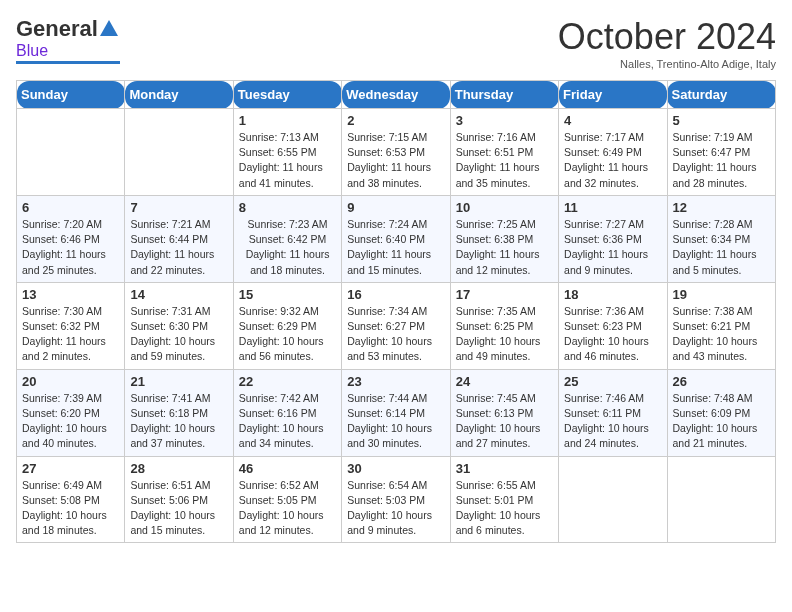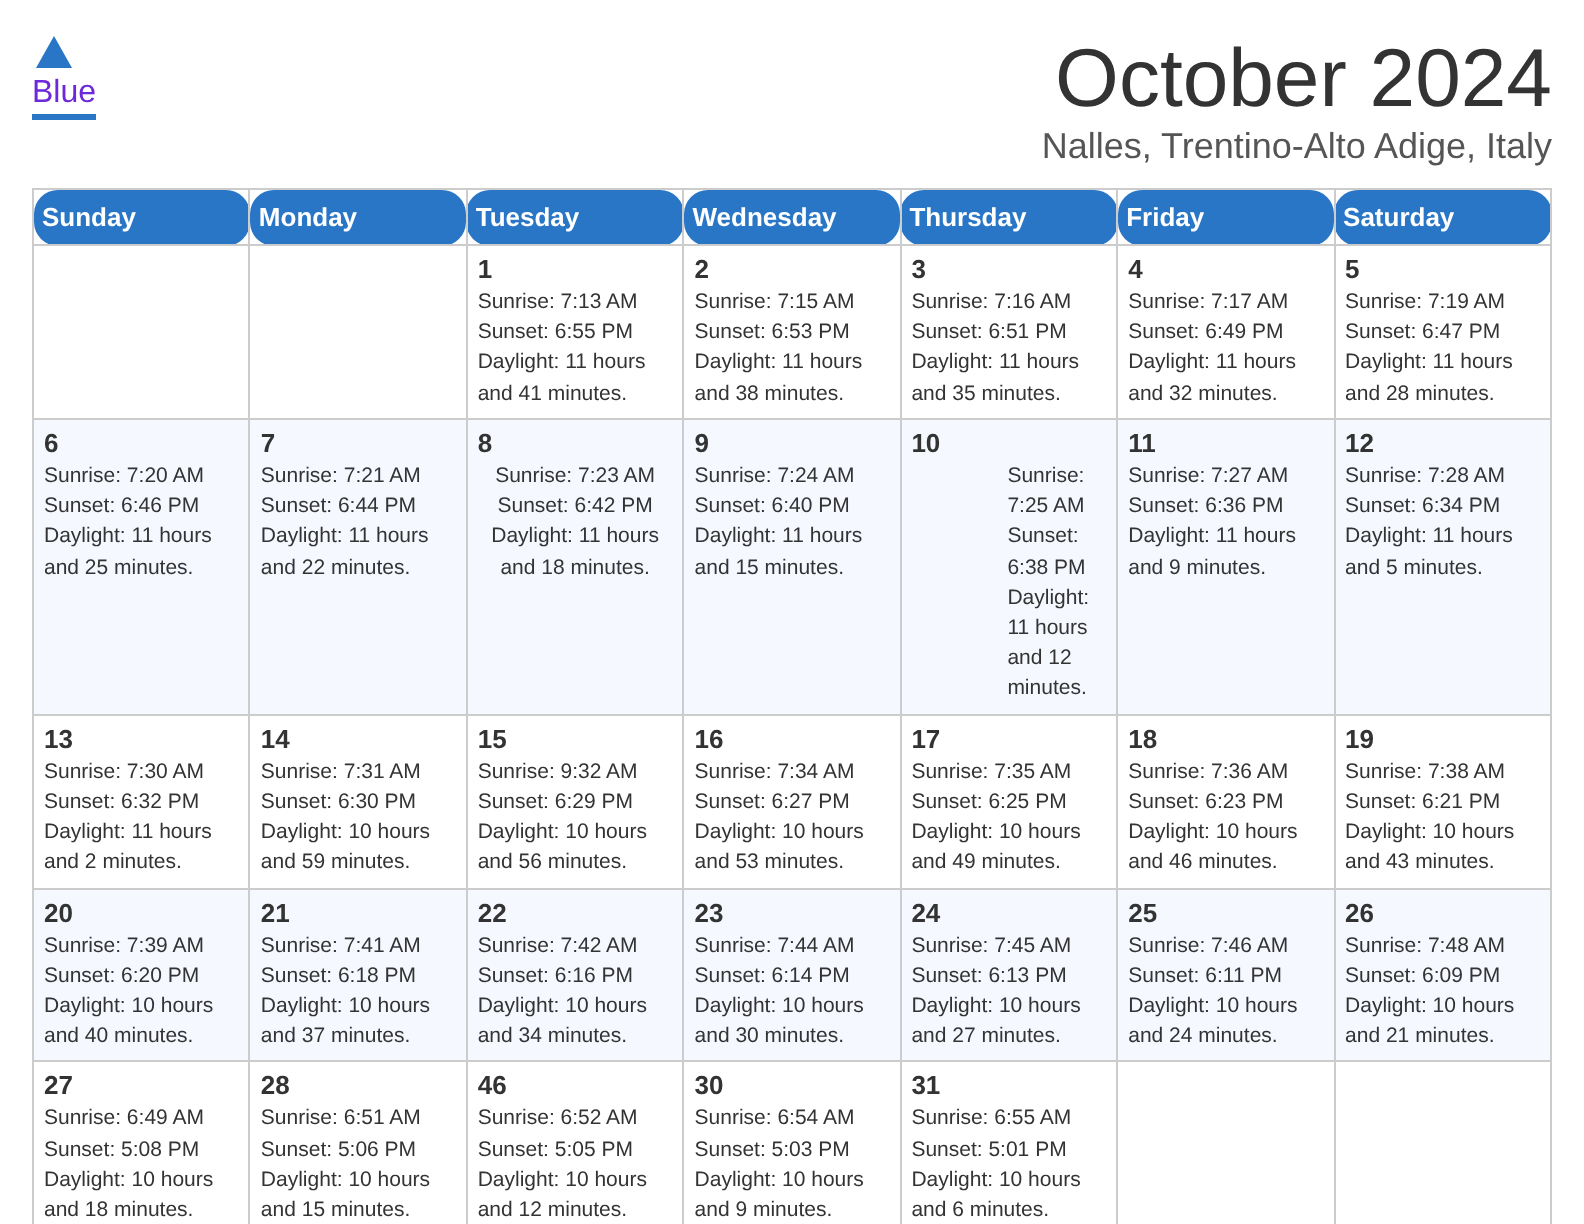--- a/index.html
+++ b/index.html
@@ -13,26 +13,26 @@
     .header {
       display: flex;
       justify-content: space-between;
       align-items: flex-start;
       margin-bottom: 10px;
     }
     .title-block {
       text-align: right;
     }
     .month-title {
-      font-size: 41px;
+      font-size: 36px;
       font-weight: normal;
       color: #333;
     }
     .location {
-      font-size: 18px;
+      font-size: 11px;
       color: #555;
     }
     .calendar {
       width: 100%;
       border-collapse: collapse;
     }
     .calendar th {
       background: #2a76c6;
       color: #fff;
       font-size: 13px;
@@ -71,20 +71,21 @@
       gap: 2px;
     }
   </style>
 </head>
 <body>
 
 <div class="header">
   <div class="logo-wrapper">
     <div>
       <div style="display:flex;align-items:center;gap:0px;">
+        <span style="font-size:22px;font-weight:bold;color:#333;">General</span>
         <svg width="22" height="22" viewBox="0 0 22 22">
           <polygon points="11,2 20,18 2,18" fill="#2a76c6"></polygon>
         </svg>
       </div>
       <div style="display:flex;align-items:center;">
         <span style="font-size:16px;font-weight:normal;color:#6d28d9;">Blue</span>
       </div>
       <div style="height:3px;background:#2a76c6;width:100%;margin-top:1px;"></div>
     </div>
   </div>
@@ -161,21 +162,21 @@
 Daylight: 11 hours and 18 minutes.</div>
         </td>
         <td>
           <span class="day-num">9</span>
           <div class="day-info" style="white-space: pre-line;">Sunrise: 7:24 AM
 Sunset: 6:40 PM
 Daylight: 11 hours and 15 minutes.</div>
         </td>
         <td>
           <span class="day-num">10</span>
-          <div class="day-info" style="white-space: pre-line; margin-left: 48px;">Sunrise: 7:25 AM
+          <div class="day-info" style="white-space: pre-line;">Sunrise: 7:25 AM
 Sunset: 6:38 PM
 Daylight: 11 hours and 12 minutes.</div>
         </td>
         <td>
           <span class="day-num">11</span>
           <div class="day-info" style="white-space: pre-line;">Sunrise: 7:27 AM
 Sunset: 6:36 PM
 Daylight: 11 hours and 9 minutes.</div>
         </td>
         <td>

